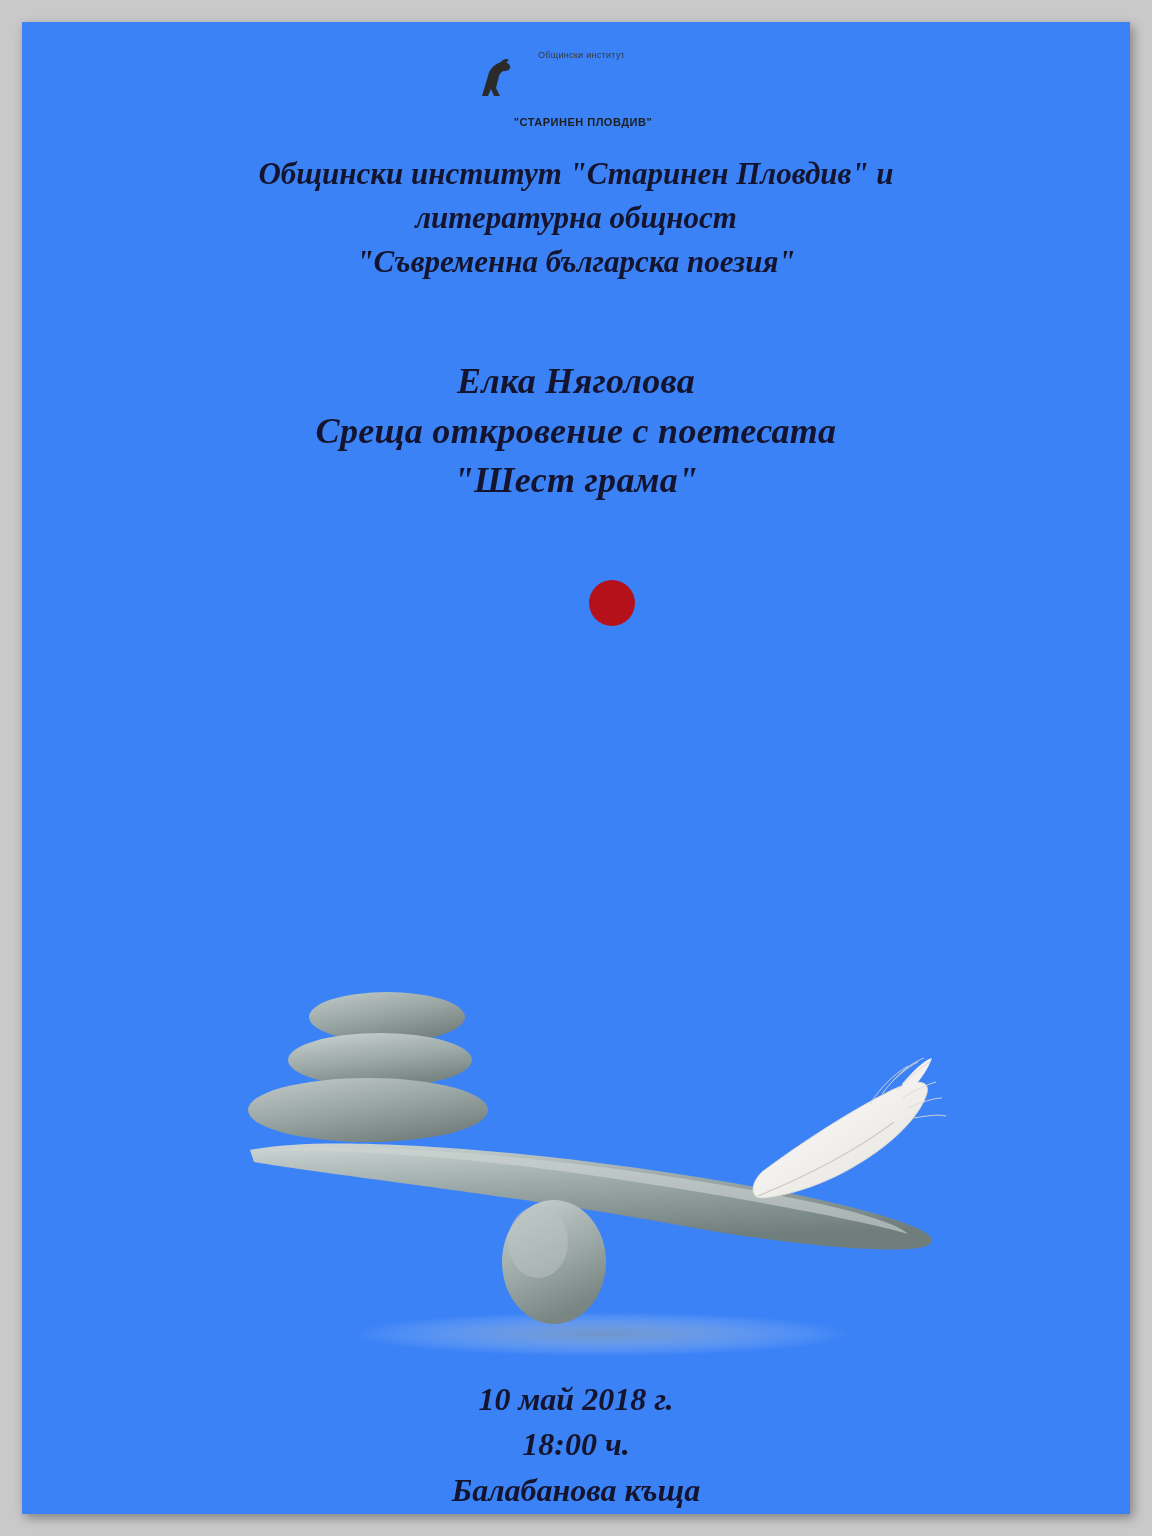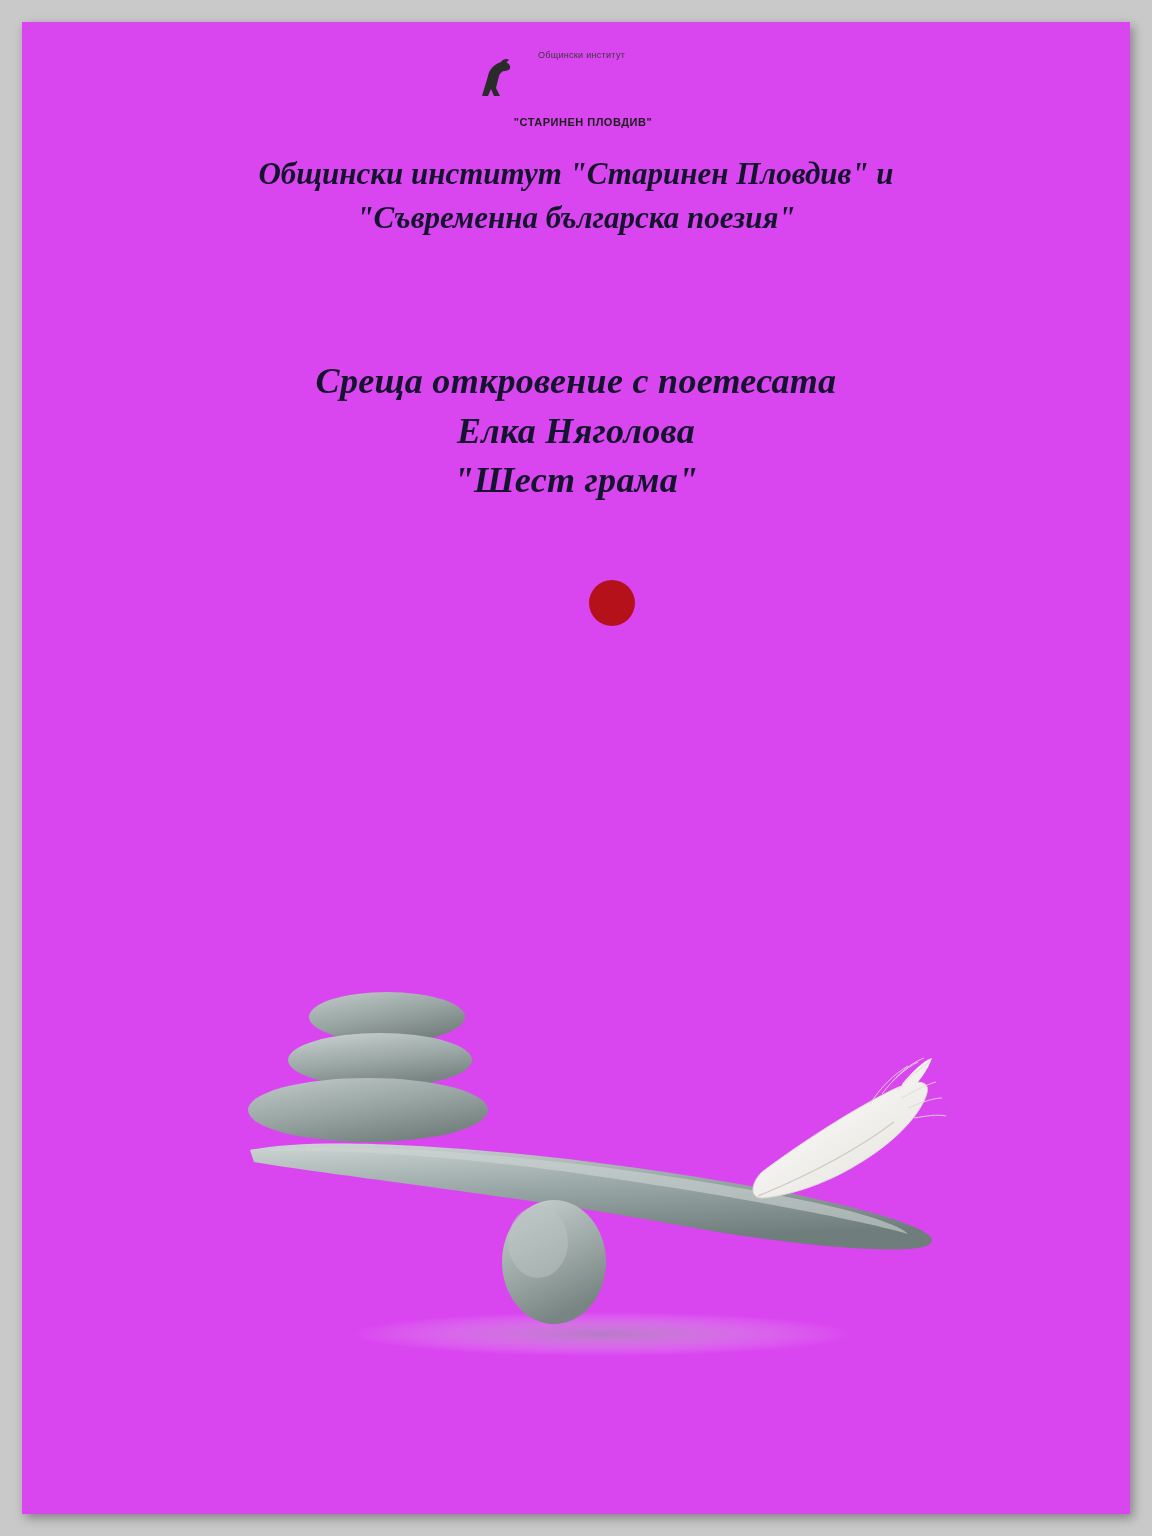--- a/index.html
+++ b/index.html
@@ -12,21 +12,21 @@
     height: 1536px;
     font-family: "Liberation Serif", serif;
   }
 
   .poster {
     position: absolute;
     left: 22px;
     top: 22px;
     width: 1108px;
     height: 1492px;
-    background: #d946ef;
+    background: #3b82f6;
     box-shadow: 3px 4px 10px rgba(0,0,0,0.35);
     overflow: hidden;
   }
 
   
   .logo-block {
     position: absolute;
     left: 0;
     right: 0;
     top: 28px;
@@ -159,26 +159,27 @@
         <path d="M6 40 L12 20 C13 14 18 8 25 6 C29 5 33 7 34 10 C35 13 32 15 29 15 C26 15 24 17 23 20 L20 32 L24 40 L18 40 L15 33 L12 40 Z" fill="#2b2b2b"></path>
         <path d="M25 6 C27 3 31 2 33 4 C31 5 30 7 29 9" fill="#2b2b2b"></path>
       </svg>
       <div class="logo-top">Общински институт</div>
       <div class="logo-sub">"СТАРИНЕН ПЛОВДИВ"</div>
     </div>
   </div>
 
   <div class="org-block">
     <span class="ln">Общински институт "Старинен Пловдив" и</span>
+    <span class="ln">литературна общност</span>
     <span class="ln">"Съвременна българска поезия"</span>
   </div>
 
   <div class="main-block">
+    <span class="ln">Елка Няголова</span>
     <span class="ln">Среща откровение с поетесата</span>
-    <span class="ln">Елка Няголова</span>
     <span class="ln">"Шест грама"</span>
   </div>
 
   <div class="red-dot"></div>
 
   <svg class="illustration" viewBox="0 0 760 400">
     <defs>
       <linearGradient id="stoneA" x1="0" y1="0" x2="0.6" y2="1">
         <stop offset="0%" stop-color="#c3ccca"></stop>
         <stop offset="55%" stop-color="#98a5a3"></stop>
@@ -226,14 +227,19 @@
         <path d="M680 132 C690 118 704 106 716 100"></path>
         <path d="M668 142 C678 126 692 112 706 104"></path>
         <path d="M700 136 C714 128 726 122 734 120"></path>
         <path d="M706 146 C720 140 732 136 740 136"></path>
         <path d="M712 156 C724 154 736 152 744 154"></path>
       </g>
       <path d="M556 234 C600 216 652 190 692 160" stroke="#cfcbc4" stroke-width="1.3" fill="none"></path>
     </g>
   </svg>
 
+  <div class="footer-block">
+    <span class="ln">10 май 2018 г.</span>
+    <span class="ln">18:00 ч.</span>
+    <span class="ln">Балабанова къща</span>
+  </div>
 
 </div>
 
 </body></html>

